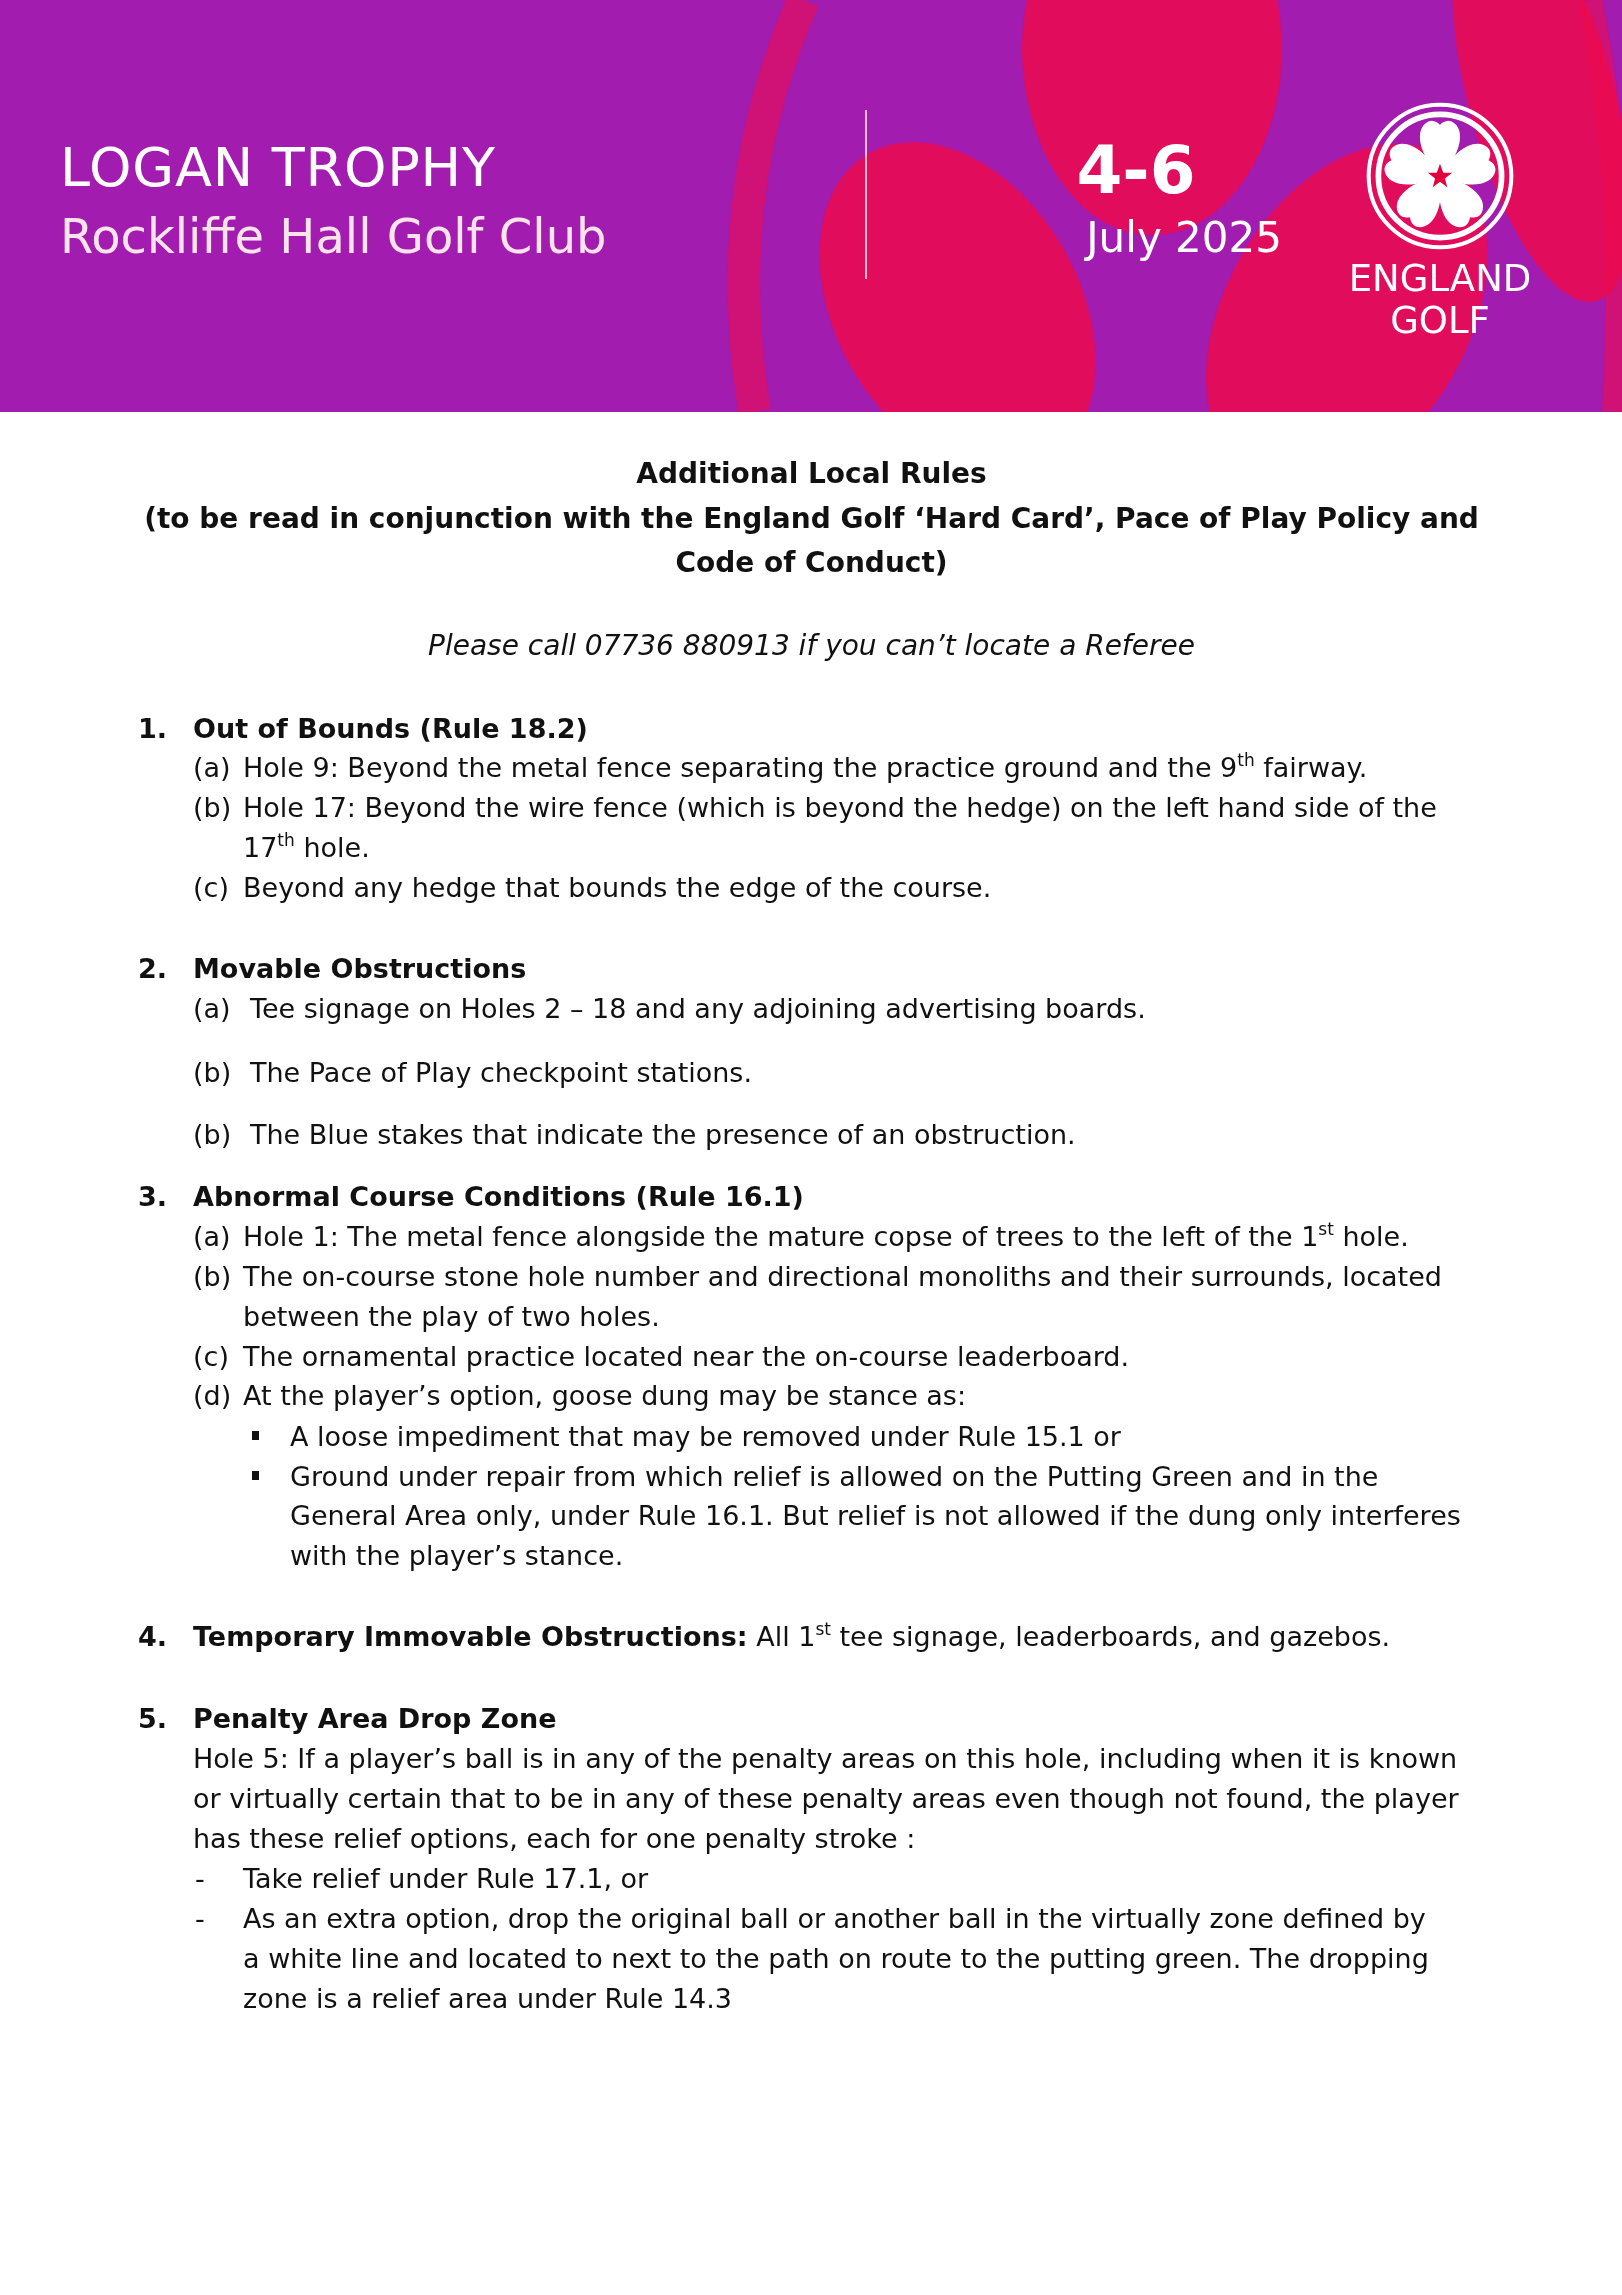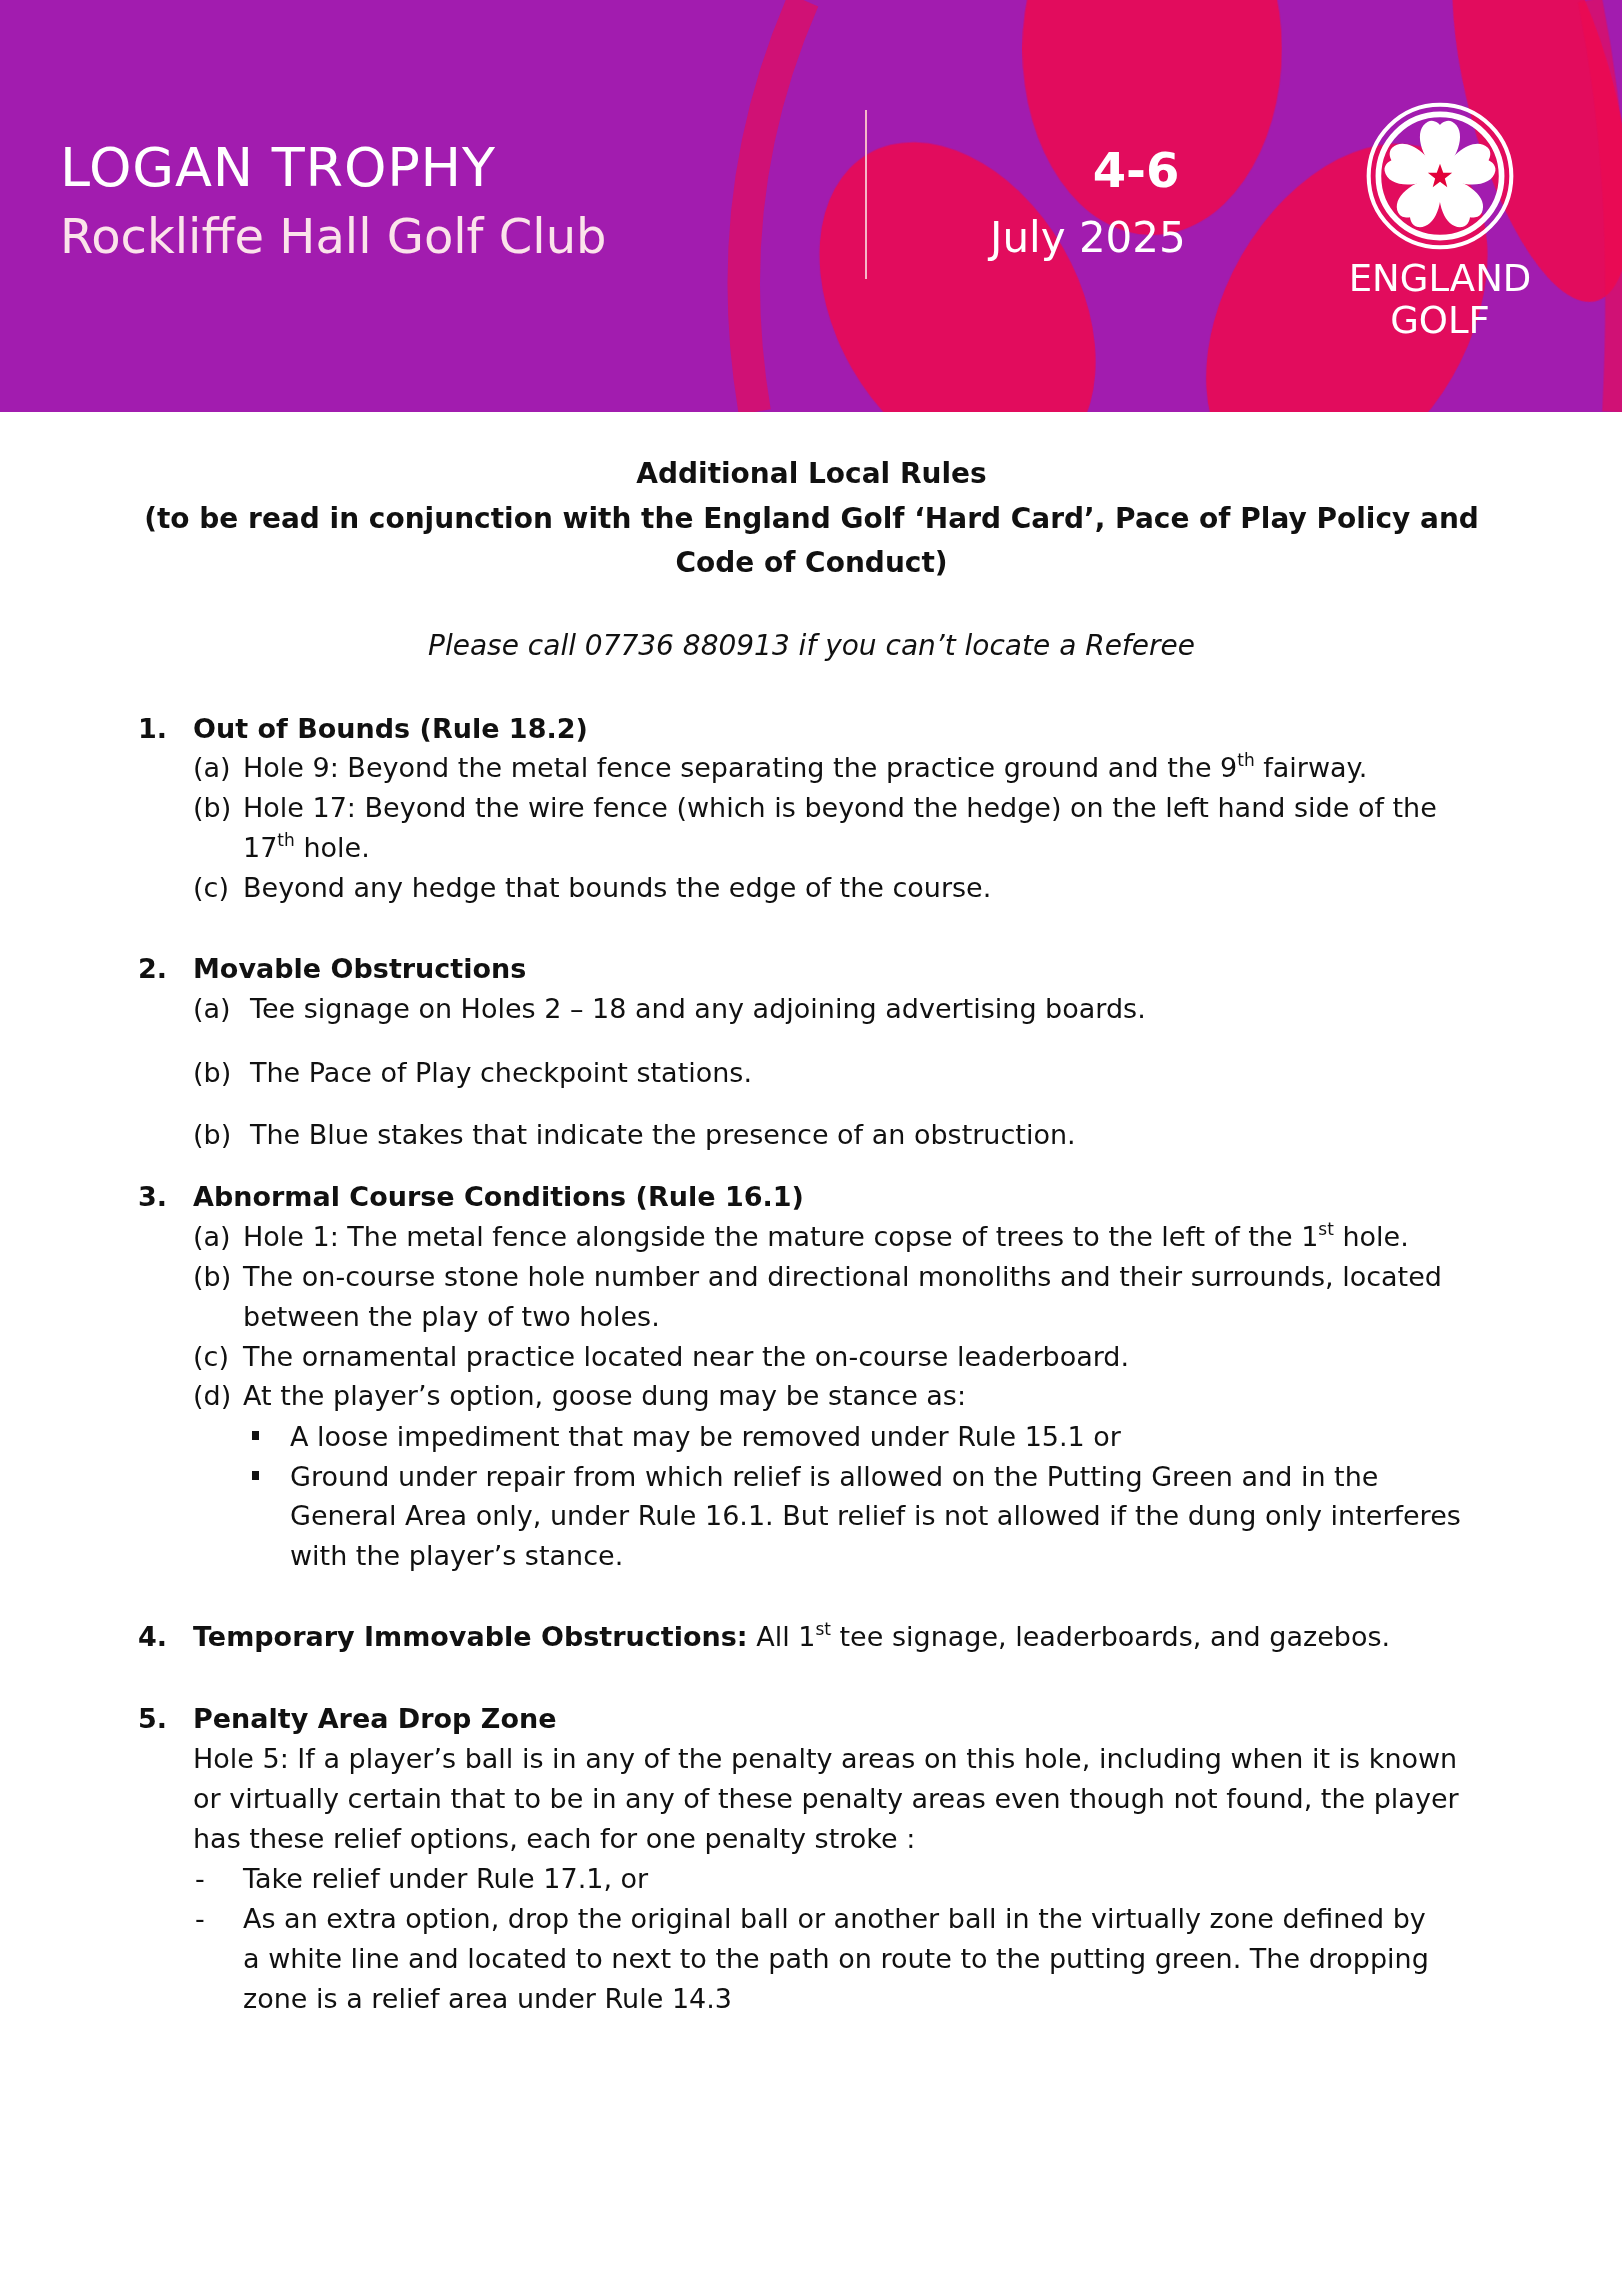--- a/index.html
+++ b/index.html
@@ -19,24 +19,24 @@
   }
   .h-sub {
     position: absolute; left: 60px; top: 208px; color: #fbe3ea;
     font-size: 48px; white-space: nowrap;
   }
   .h-divider {
     position: absolute; left: 865px; top: 110px; width: 2.4px; height: 169px; background: #f6b8c8;
   }
   .h-dates {
     position: absolute; left: 990px; top: 130px; width: 292px; text-align: center; color: #fff;
-    font-size: 48px; font-weight: bold; line-height: 81px;
+    font-size: 66px; font-weight: bold; line-height: 81px;
   }
   .h-month {
-    position: absolute; left: 990px; top: 213px; width: 292px; text-align: left; color: #fff;
+    position: absolute; left: 990px; top: 213px; width: 292px; text-align: right; color: #fff;
     font-size: 42px; line-height: 49px;
   }
   .logo { position: absolute; left: 1363px; top: 99px; width: 154px; height: 154px; }
   .logo-text {
     position: absolute; left: 1314px; top: 258px; width: 252px; text-align: center; color: #fff;
     font-size: 37px; line-height: 42px; font-weight: 500;
   }
 
   .doc { position: absolute; left: 0; top: 0; width: 1623px; }
   .center { position: absolute; left: 0; width: 1623px; text-align: center; }

